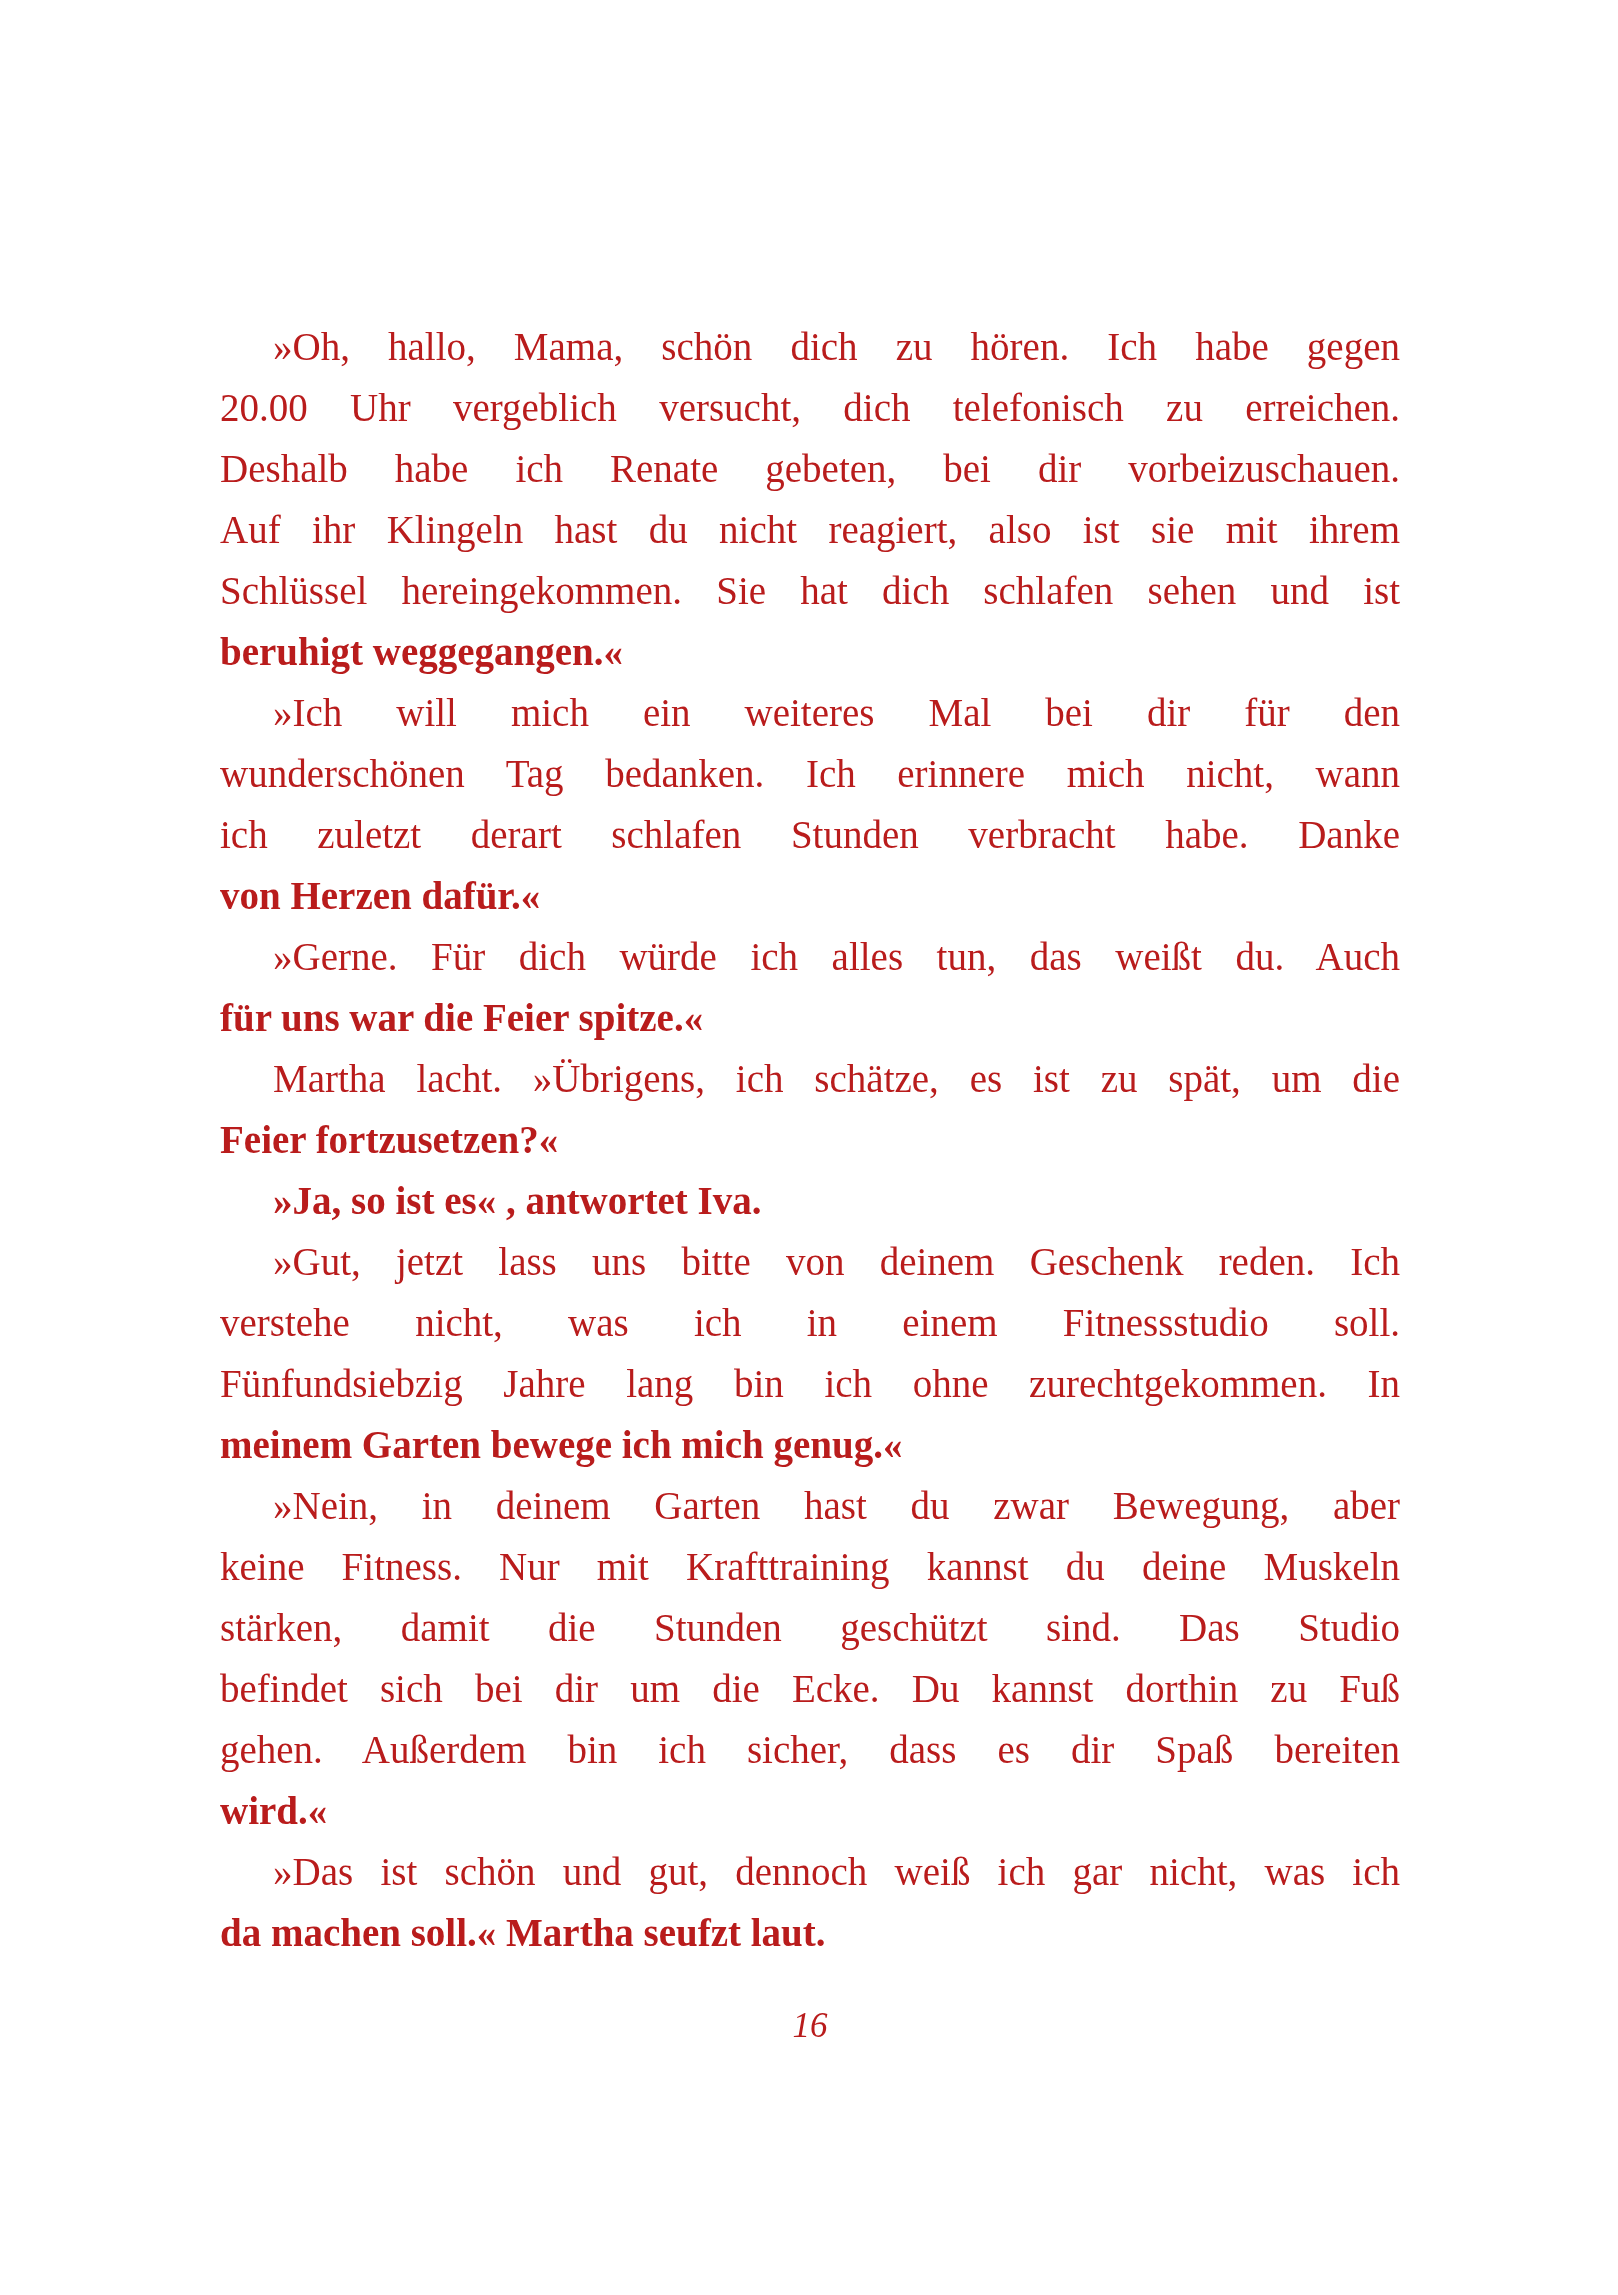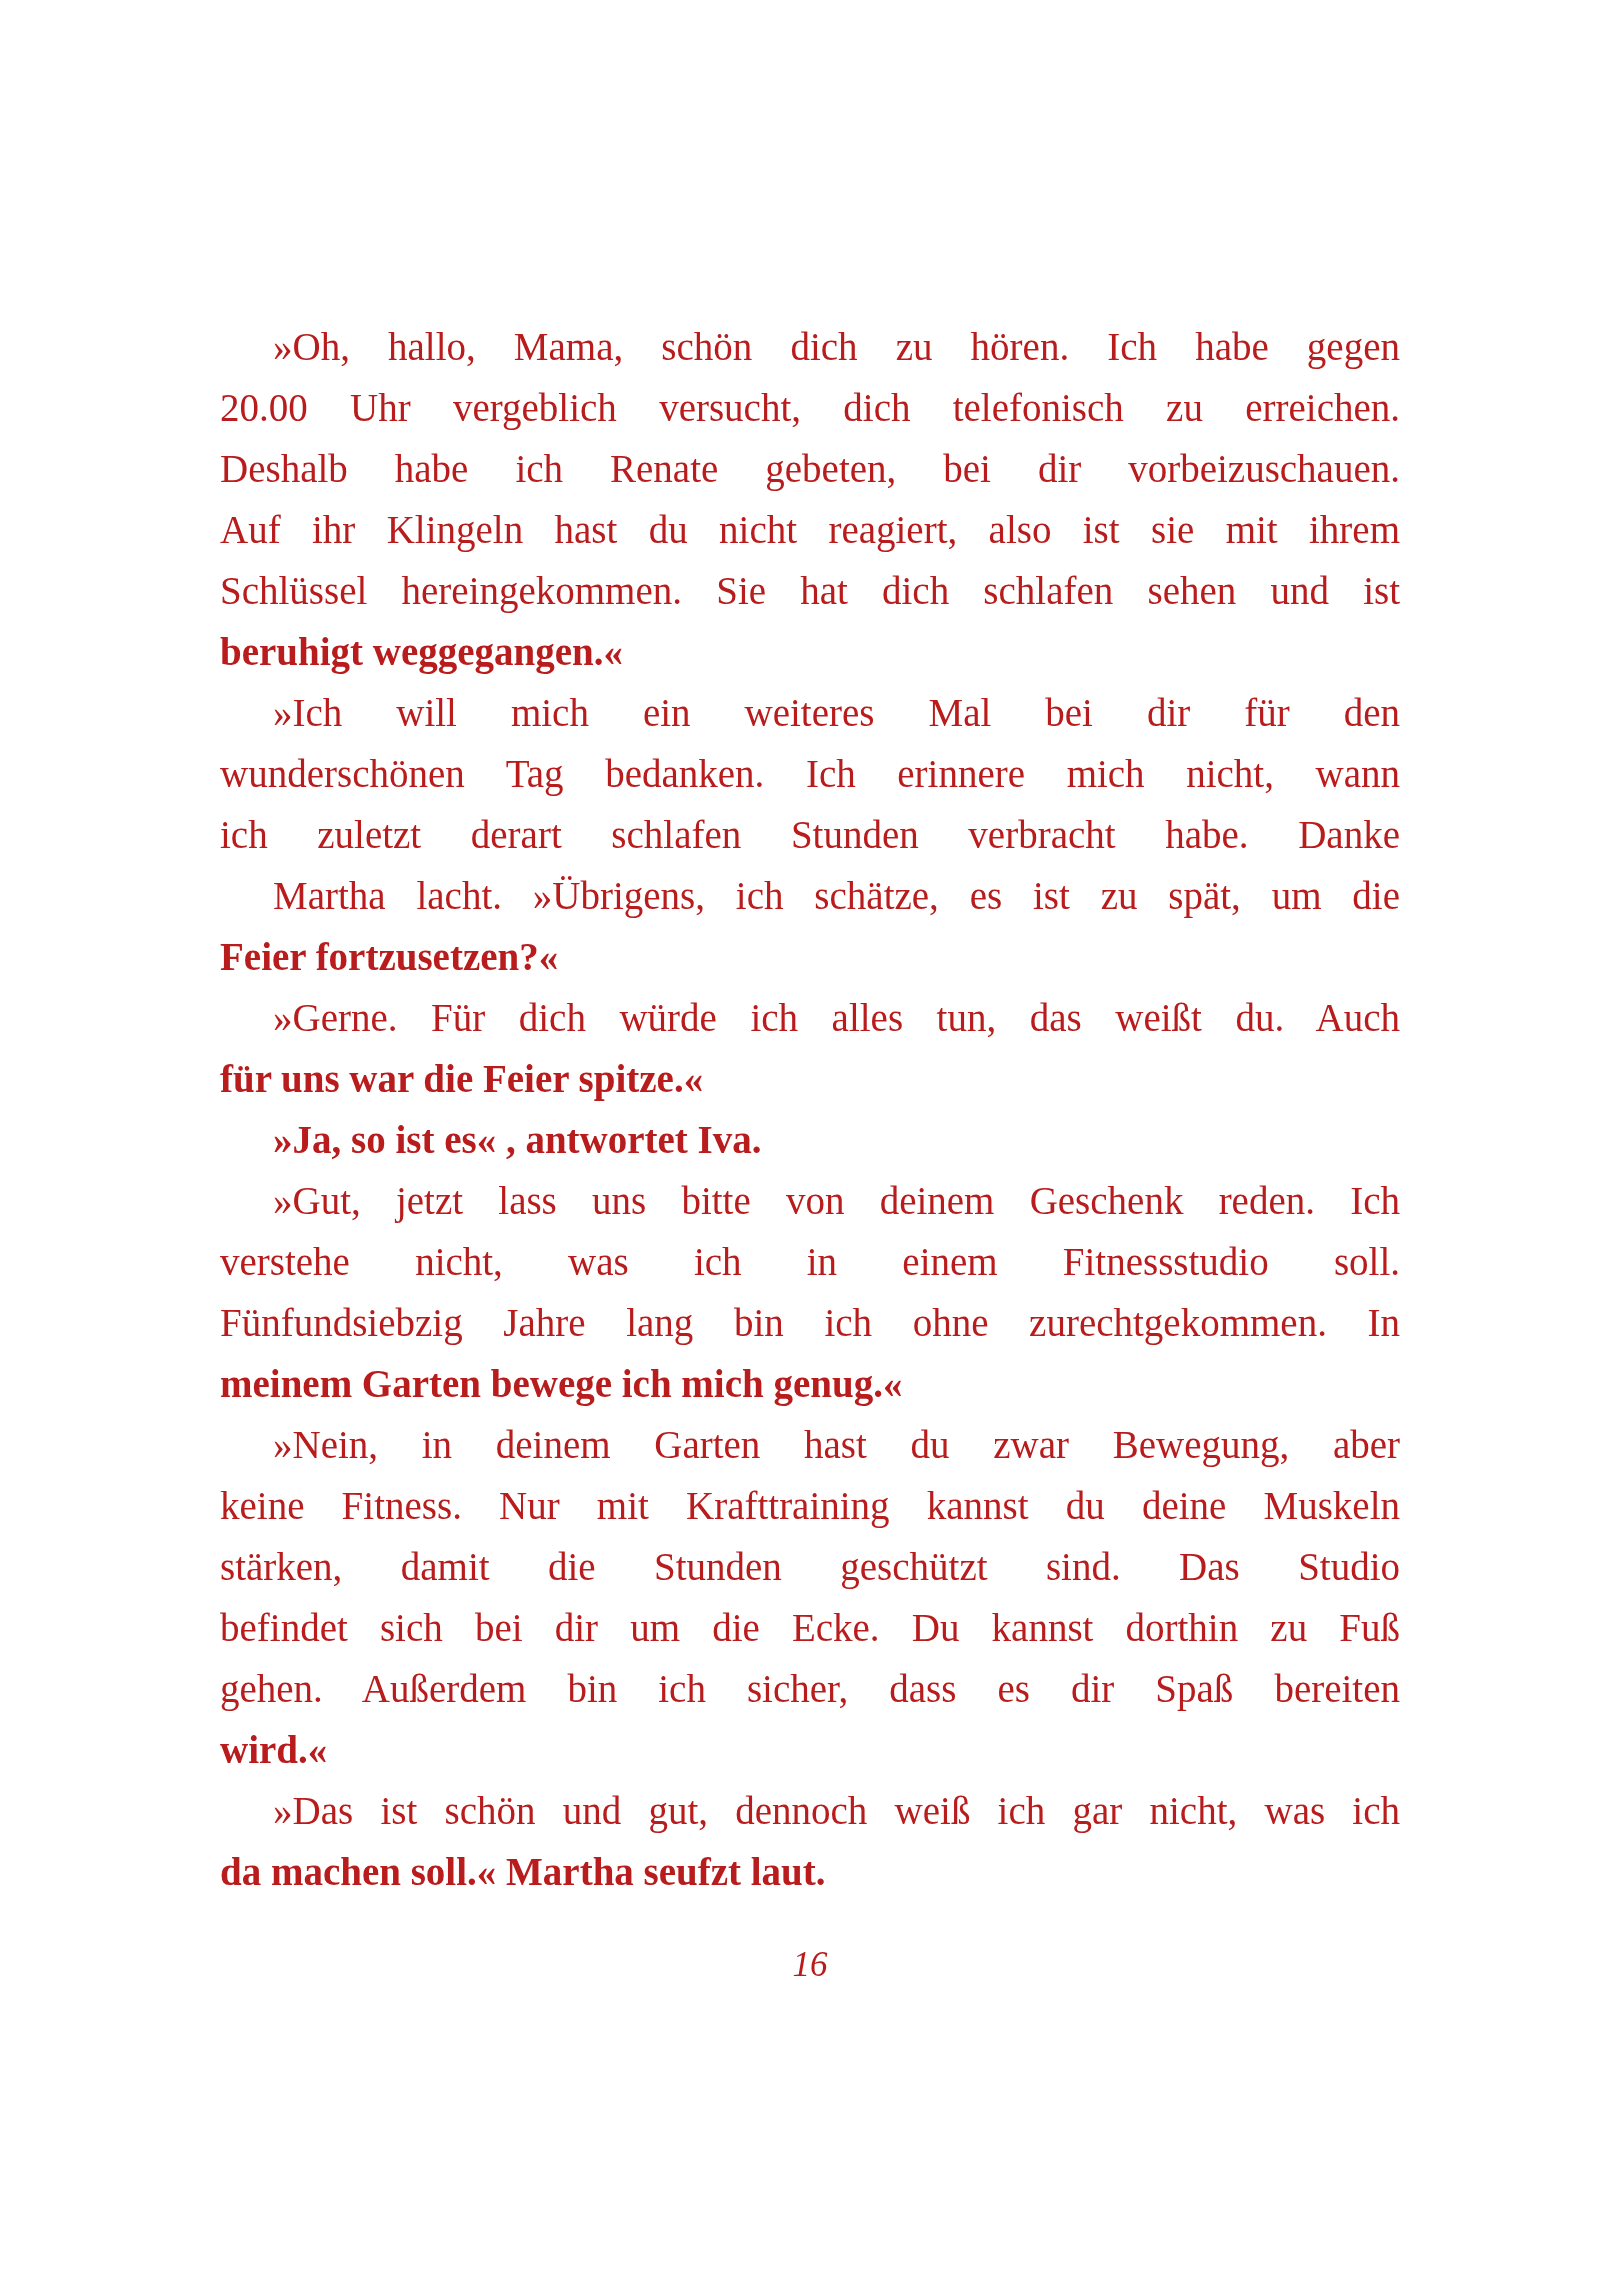--- a/index.html
+++ b/index.html
@@ -58,28 +58,29 @@
         <span class="line">20.00 Uhr vergeblich versucht, dich telefonisch zu erreichen.</span>
         <span class="line">Deshalb habe ich Renate gebeten, bei dir vorbeizuschauen.</span>
         <span class="line">Auf ihr Klingeln hast du nicht reagiert, also ist sie mit ihrem</span>
         <span class="line">Schlüssel hereingekommen. Sie hat dich schlafen sehen und ist</span>
         <span class="line last">beruhigt weggegangen.«</span>
       </p>
       <p class="para">
         <span class="line first">»Ich will mich ein weiteres Mal bei dir für den</span>
         <span class="line">wunderschönen Tag bedanken. Ich erinnere mich nicht, wann</span>
         <span class="line">ich zuletzt derart schlafen Stunden verbracht habe. Danke</span>
+        <span class="line last">von Herzen dafür.«</span>
+      </p>
+      <p class="para">
+        <span class="line first">»Gerne. Für dich würde ich alles tun, das weißt du. Auch</span>
+        <span class="line last">für uns war die Feier spitze.«</span>
       </p>
       <p class="para">
         <span class="line first">Martha lacht. »Übrigens, ich schätze, es ist zu spät, um die</span>
         <span class="line last">Feier fortzusetzen?«</span>
-      </p>
-      <p class="para">
-        <span class="line first">»Gerne. Für dich würde ich alles tun, das weißt du. Auch</span>
-        <span class="line last">für uns war die Feier spitze.«</span>
       </p>
       <p class="para">
         <span class="line first last">»Ja, so ist es« , antwortet Iva.</span>
       </p>
       <p class="para">
         <span class="line first">»Gut, jetzt lass uns bitte von deinem Geschenk reden. Ich</span>
         <span class="line">verstehe nicht, was ich in einem Fitnessstudio soll.</span>
         <span class="line">Fünfundsiebzig Jahre lang bin ich ohne zurechtgekommen. In</span>
         <span class="line last">meinem Garten bewege ich mich genug.«</span>
       </p>

